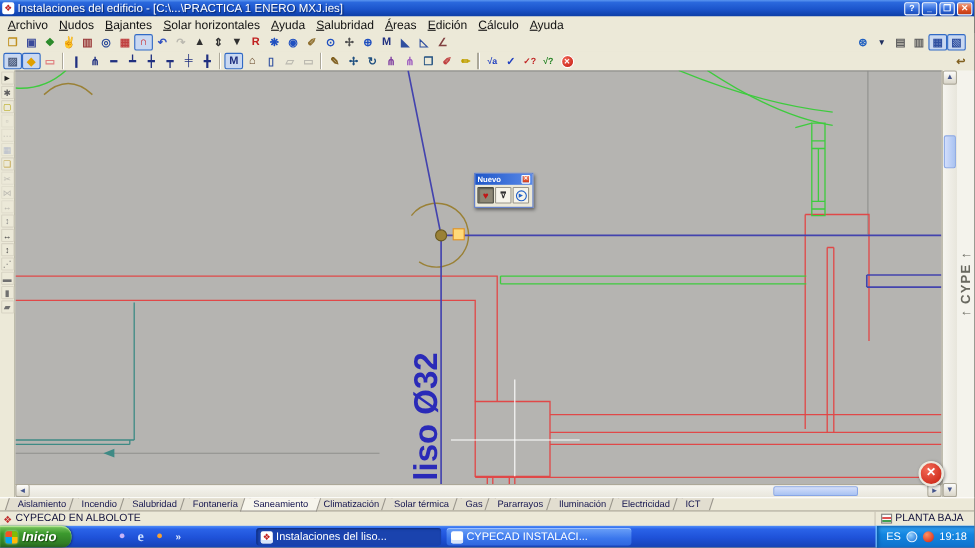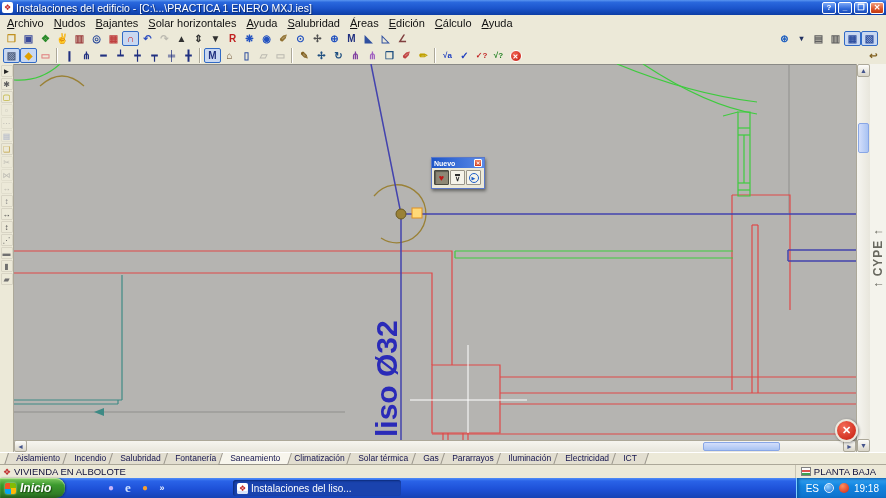--- a/index.html
+++ b/index.html
@@ -512,21 +512,21 @@
         <span class="tab"><span class="tab-label">Gas</span></span>
         <span class="tab"><span class="tab-label">Pararrayos</span></span>
         <span class="tab"><span class="tab-label">Iluminación</span></span>
         <span class="tab"><span class="tab-label">Electricidad</span></span>
         <span class="tab"><span class="tab-label">ICT</span></span>
     </div>
   </div>
 
   <div class="status">
     <span class="proj-icon">❖</span>
-    <span>VIVIENDA EN ALBOLOTE</span>
+    <span>CYPECAD EN ALBOLOTE</span>
     <span class="status-right">
       <span class="layer-icon"></span>
       <span>PLANTA BAJA</span>
     </span>
   </div>
 
   <div class="taskbar">
     <div class="start">
       <span class="flag"></span>
       <span>Inicio</span>
@@ -537,20 +537,24 @@
         <span class="ql ql-ff">●</span>
         <span class="ql ql-more">»</span>
     </div>
     <div class="tasks">
 
         <div class="task active">
           <span class="task-icon">❖</span>
           <span class="task-label">Instalaciones del liso...</span>
         </div>
 
+        <div class="task">
+          <span class="task-icon"></span>
+          <span class="task-label">CYPECAD INSTALACI...</span>
+        </div>
 
     </div>
     <div class="tray">
       <span>ES</span>
       <span class="tray-ico tr-blue"></span>
       <span class="tray-ico tr-red"></span>
       <span>19:18</span>
     </div>
   </div>
 

